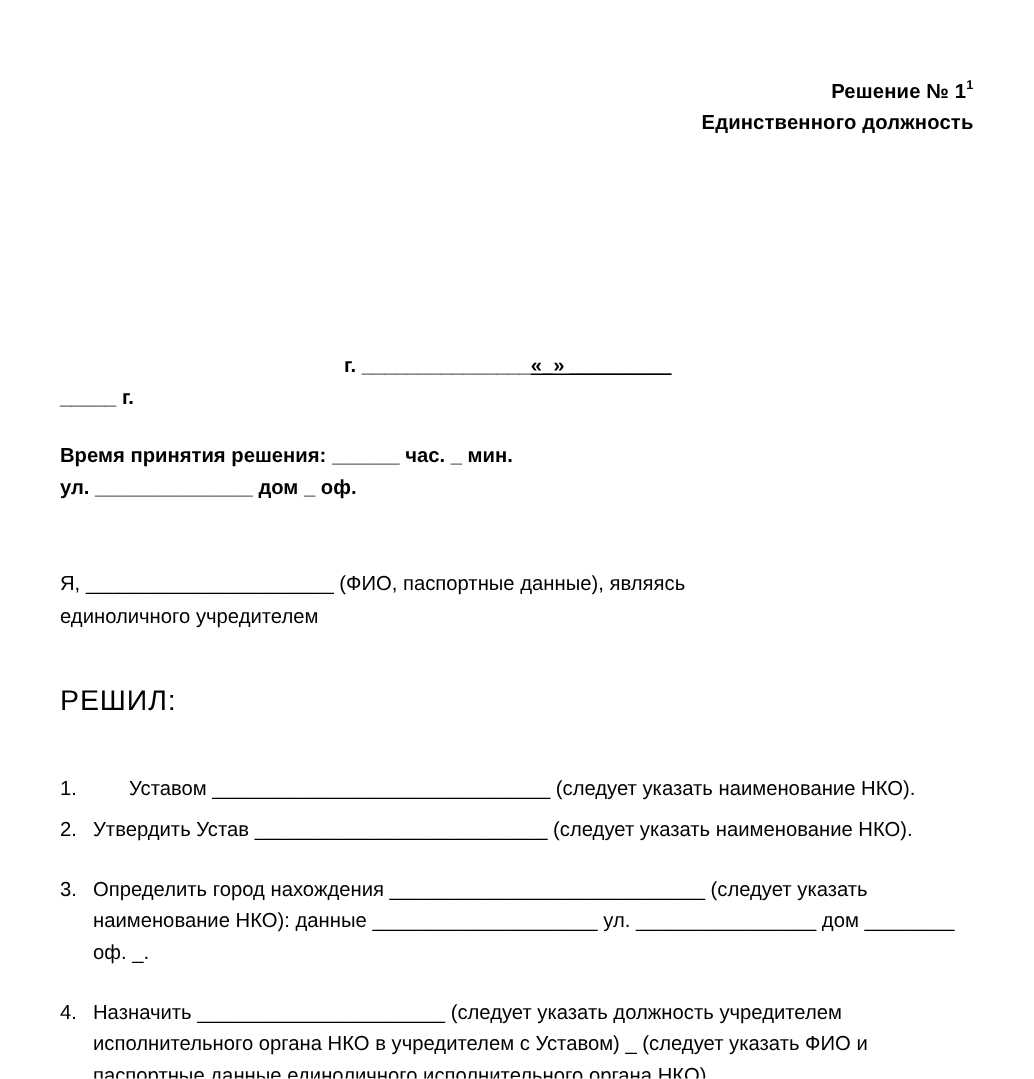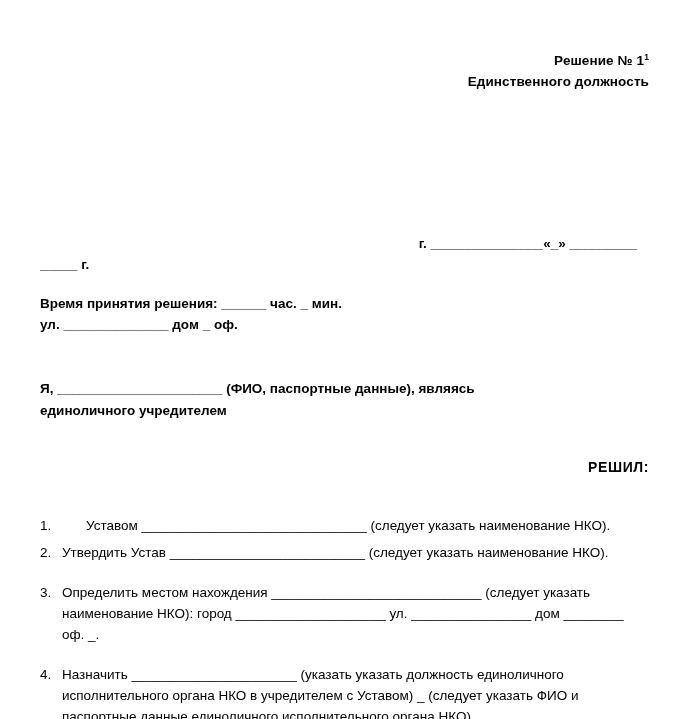--- a/index.html
+++ b/index.html
@@ -48,43 +48,43 @@
   .gap-after-title { height: 141px; }
 
   
   .meta-block {
     font-size: 13.5px;
     font-weight: bold;
     line-height: 21px;
   }
   .meta-row {
     display: flex;
-    justify-content: flex-end;
+    justify-content: center;
     align-items: baseline;
     white-space: nowrap;
   }
   .meta-row .left  { text-align: left; }
-  .meta-row .right { text-align: left; padding-right: 12px; }
+  .meta-row .right { text-align: left; padding-right: 12px; text-decoration: underline; }
   .meta-line { white-space: nowrap; }
   .gap-meta { height: 18px; }
 
   
   .gap-before-decl { height: 43px; }
   .declarant {
     font-size: 13.5px;
-    font-weight: bold;
+    font-weight: normal;
     line-height: 22px;
   }
 
   
   .gap-before-resolve { height: 35px; }
   .resolve-heading {
-    text-align: right;
-    font-size: 14px;
-    font-weight: bold;
+    text-align: left;
+    font-size: 19px;
+    font-weight: normal;
     letter-spacing: 0.6px;
     line-height: 21px;
   }
 
   
   .gap-before-items { height: 37px; }
   .items {
     font-size: 13.5px;
     font-weight: normal;
     line-height: 21px;
@@ -154,30 +154,30 @@
     <div class="item tight">
       <span class="item-num">2.</span>
       <div class="item-body">
         <p>Утвердить Устав __________________________ (следует указать наименование НКО).</p>
       </div>
     </div>
 
     <div class="item">
       <span class="item-num">3.</span>
       <div class="item-body">
-        <p>Определить местом нахождения ____________________________ (следует указать</p>
-        <p>наименование НКО): город ____________________ ул. ________________ дом ________</p>
+        <p>Определить город нахождения ____________________________ (следует указать</p>
+        <p>наименование НКО): данные ____________________ ул. ________________ дом ________</p>
         <p>оф. _.</p>
       </div>
     </div>
 
     <div class="item">
       <span class="item-num">4.</span>
       <div class="item-body">
-        <p>Назначить ______________________ (указать указать должность единоличного</p>
+        <p>Назначить ______________________ (следует указать должность учредителем</p>
         <p>исполнительного органа НКО в учредителем с Уставом) _ (следует указать ФИО и</p>
         <p>паспортные данные единоличного исполнительного органа НКО).</p>
       </div>
     </div>
 
   </div>
 
 </div>
 
 </body></html>

